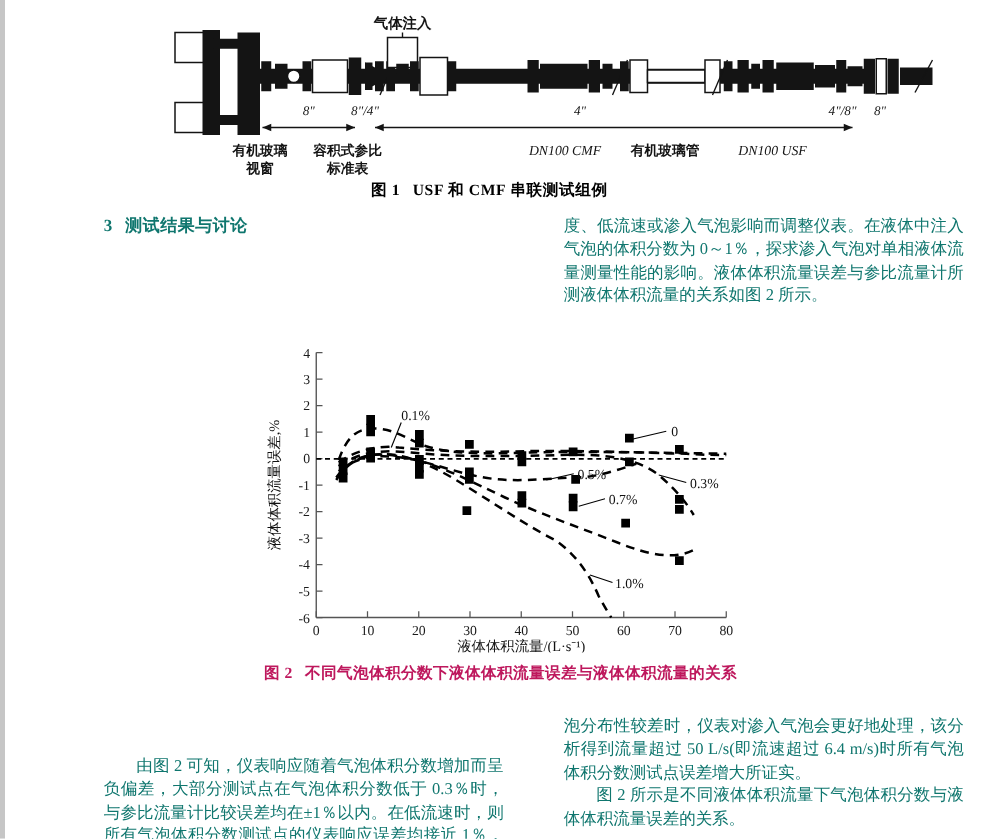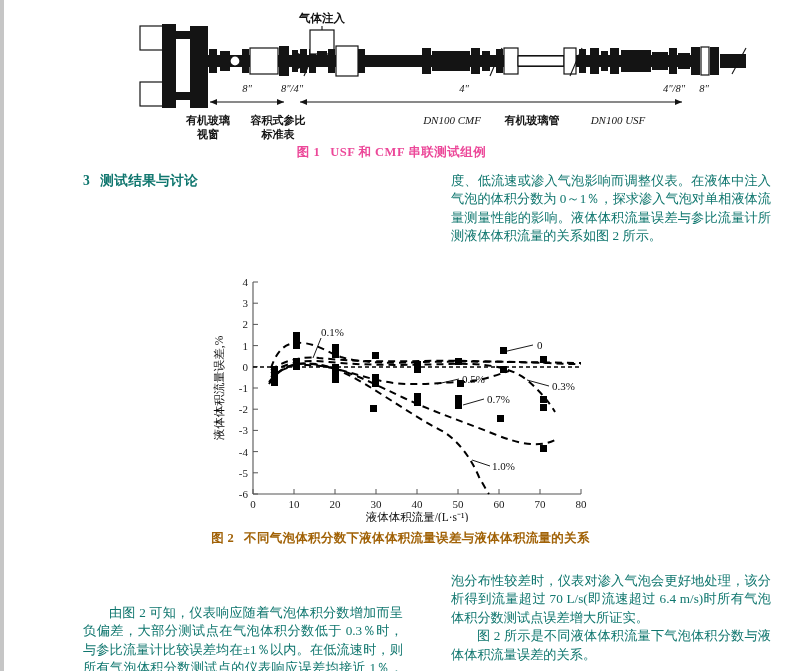--- a/index.html
+++ b/index.html
@@ -36,21 +36,21 @@
   }
   .fig1-svg { display:block; }
   .fig1-caption {
     position: absolute;
     left: 0; top: 140px;
     width: 775px;
     text-align: center;
     font-size: 12.5px;
     font-weight: bold;
     letter-spacing: .5px;
-    color: #ec4899;
+    color: #000000;
   }
   .fig1-caption .sp { display:inline-block; width: 10px; }
 
   
   .col {
     position: absolute;
     width: 320px;
     font-size: 13.2px;
     line-height: 18.4px;
     text-align: justify;
@@ -76,21 +76,21 @@
     width: 400px; height: 250px;
   }
   .fig2-caption {
     position: absolute;
     left: 0; top: 530px;
     width: 793px;
     text-align: center;
     font-size: 12.5px;
     font-weight: bold;
     letter-spacing: .3px;
-    color: #a16207;
+    color: #be185d;
   }
   .fig2-caption .sp { display:inline-block; width: 10px; }
 
   .axis-line { stroke:#555; stroke-width:1.1; fill:none; }
   .tick { stroke:#555; stroke-width:1.0; }
   .ticklabel {
     font-family: "Liberation Serif", serif;
     font-size: 11px;
     fill: #1a1a1a;
   }
@@ -400,17 +400,17 @@
 
   <div class="fig2-caption">
     <span>图 2</span><span class="sp"></span><span>不同气泡体积分数下液体体积流量误差与液体体积流量的关系</span>
   </div>
 
   <div class="col col-left" style="top:604px;">
     <p class="para indent">由图 2 可知，仪表响应随着气泡体积分数增加而呈负偏差，大部分测试点在气泡体积分数低于 0.3％时，与参比流量计比较误差均在±1％以内。在低流速时，则所有气泡体积分数测试点的仪表响应误差均接近 1％，约为±1％。这一现象可认为气</p>
   </div>
 
   <div class="col col-right" style="top:572px;">
-    <p class="para">泡分布性较差时，仪表对渗入气泡会更好地处理，该分析得到流量超过 70 L/s(即流速超过 6.4 m/s)时所有气泡体积分数测试点误差增大所证实。</p>
+    <p class="para">泡分布性较差时，仪表对渗入气泡会更好地处理，该分析得到流量超过 50 L/s(即流速超过 6.4 m/s)时所有气泡体积分数测试点误差增大所证实。</p>
     <p class="para indent">图 2 所示是不同液体体积流量下气泡体积分数与液体体积流量误差的关系。</p>
   </div>
 
 </div>
 
 </body></html>

